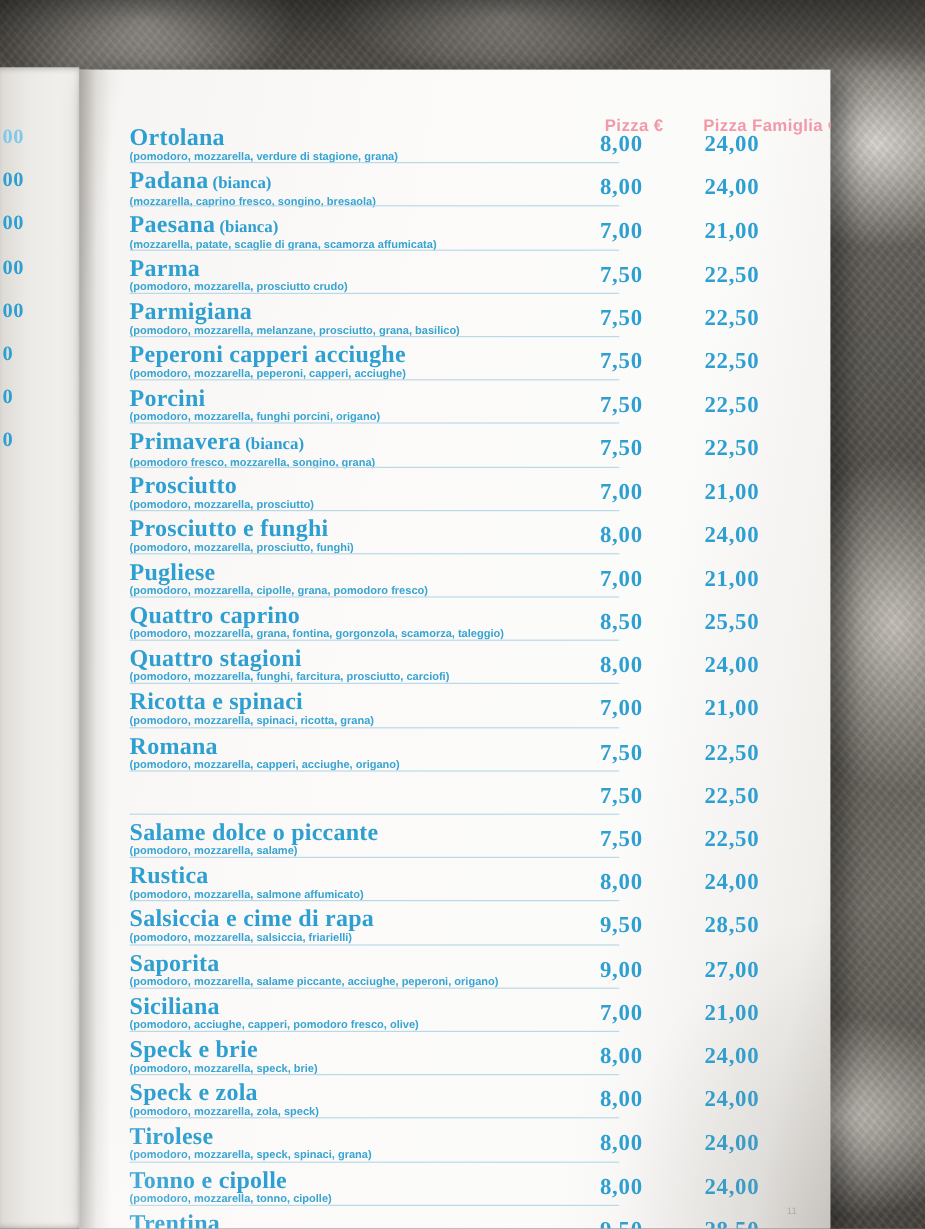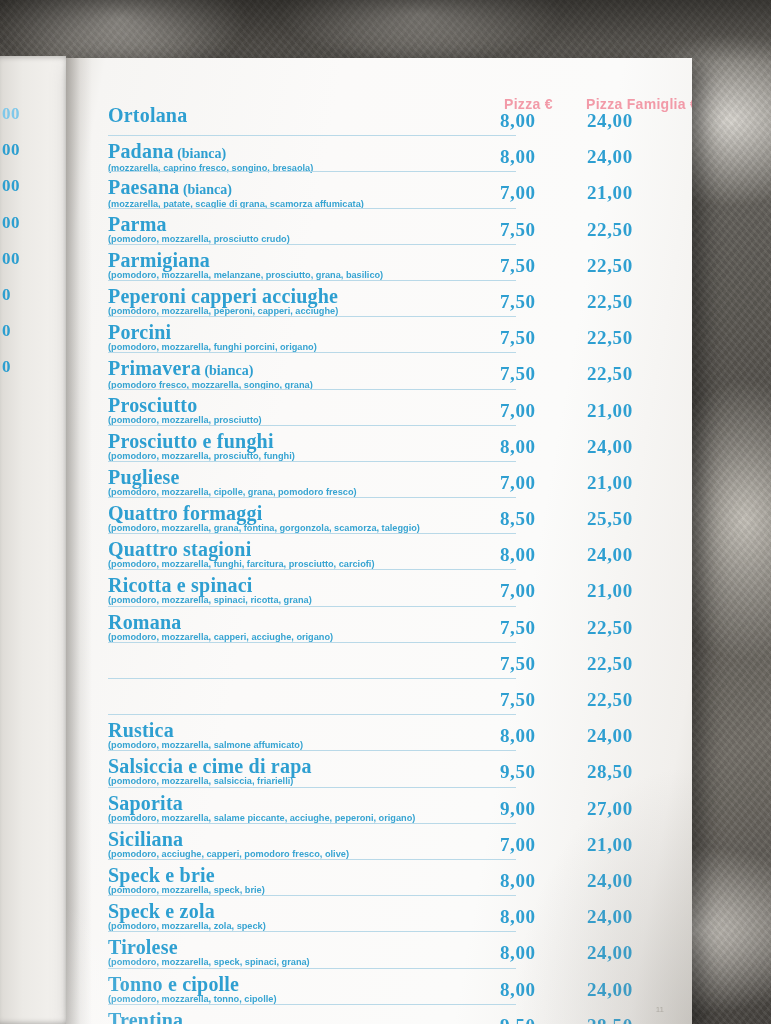--- a/index.html
+++ b/index.html
@@ -210,20 +210,21 @@
 </div>
 
 <div id="page">
   <div class="col-head" id="head-normale">Pizza €</div>
   <div class="col-head" id="head-famiglia">Pizza Famiglia €</div>
 
   <div id="list">
       <div class="row">
         <div class="names">
           <span class="pizza-name">Ortolana</span>
+          <span class="ingredients">(pomodoro, mozzarella, verdure di stagione, grana)</span>
         </div>
         <div class="dots"></div>
         <div class="price p1">8,00</div>
         <div class="price p2">24,00</div>
       </div>
       <div class="row">
         <div class="names">
           <span class="pizza-name">Padana<span class="bianca"> (bianca)</span></span>
           <span class="ingredients">(mozzarella, caprino fresco, songino, bresaola)</span>
         </div>
@@ -307,21 +308,21 @@
         <div class="names">
           <span class="pizza-name">Pugliese</span>
           <span class="ingredients">(pomodoro, mozzarella, cipolle, grana, pomodoro fresco)</span>
         </div>
         <div class="dots"></div>
         <div class="price p1">7,00</div>
         <div class="price p2">21,00</div>
       </div>
       <div class="row">
         <div class="names">
-          <span class="pizza-name">Quattro formaggi</span>
+          <span class="pizza-name">Quattro caprino</span>
           <span class="ingredients">(pomodoro, mozzarella, grana, fontina, gorgonzola, scamorza, taleggio)</span>
         </div>
         <div class="dots"></div>
         <div class="price p1">8,50</div>
         <div class="price p2">25,50</div>
       </div>
       <div class="row">
         <div class="names">
           <span class="pizza-name">Quattro stagioni</span>
           <span class="ingredients">(pomodoro, mozzarella, funghi, farcitura, prosciutto, carciofi)</span>
@@ -347,20 +348,24 @@
         <div class="dots"></div>
         <div class="price p1">7,50</div>
         <div class="price p2">22,50</div>
       </div>
       <div class="row">
         <div class="dots"></div>
         <div class="price p1">7,50</div>
         <div class="price p2">22,50</div>
       </div>
       <div class="row">
+        <div class="names">
+          <span class="pizza-name">Salame dolce o piccante</span>
+          <span class="ingredients">(pomodoro, mozzarella, salame)</span>
+        </div>
         <div class="dots"></div>
         <div class="price p1">7,50</div>
         <div class="price p2">22,50</div>
       </div>
       <div class="row">
         <div class="names">
           <span class="pizza-name">Rustica</span>
           <span class="ingredients">(pomodoro, mozzarella, salmone affumicato)</span>
         </div>
         <div class="dots"></div>

